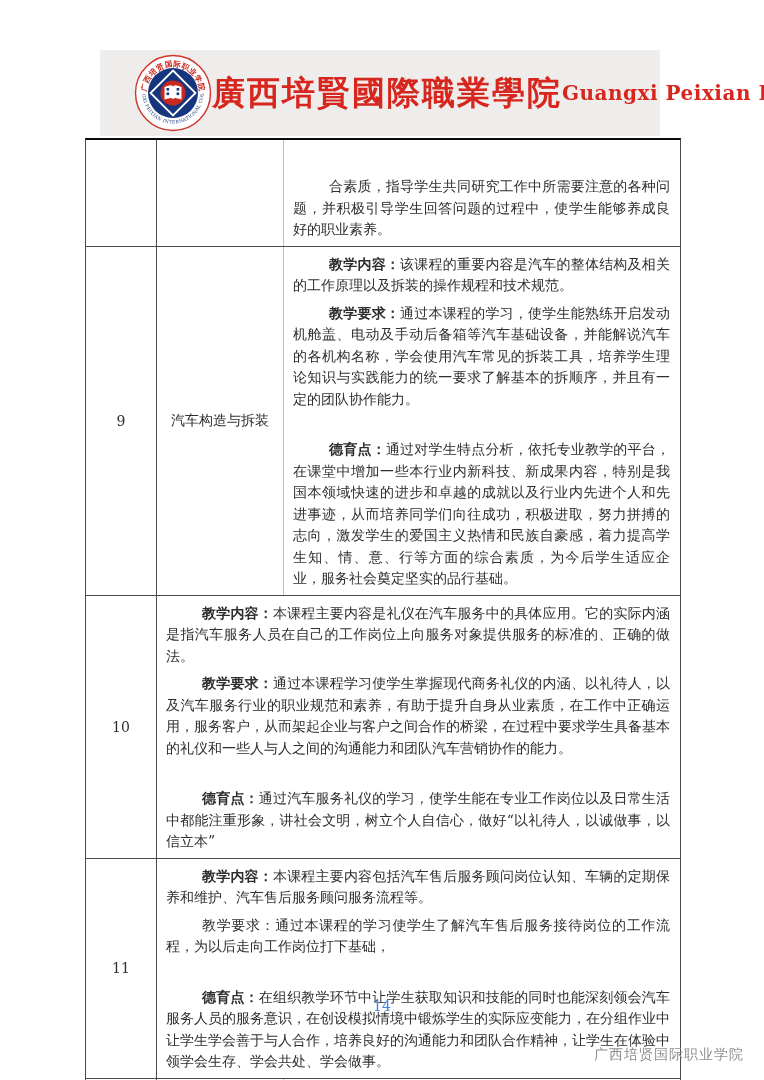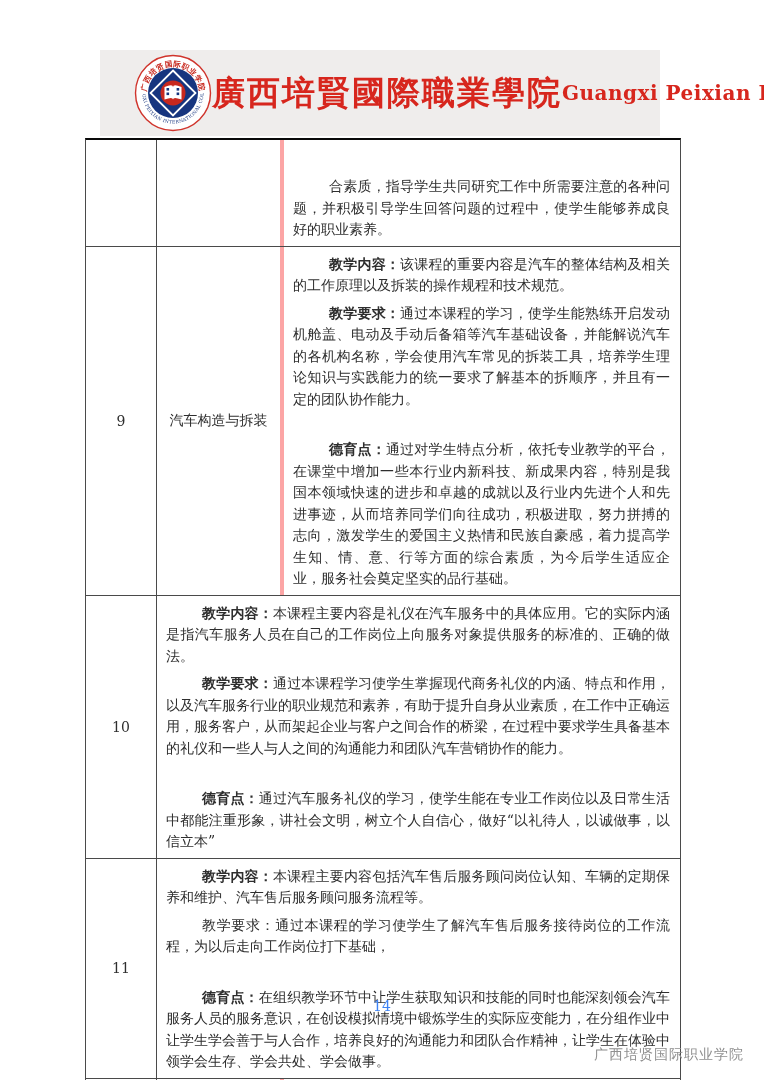--- a/index.html
+++ b/index.html
@@ -26,21 +26,21 @@
     border-left:1px solid #4a4a4a;border-right:1px solid #4a4a4a;border-bottom:1px solid #4a4a4a;
     border-top:2px solid #0a0a0a;
   }
   .trow{display:flex;border-bottom:1px solid #4a4a4a;box-sizing:border-box;}
   .trow:last-child{border-bottom:none;}
   .c-no{
     flex:0 0 71px;border-right:1px solid #4a4a4a;display:flex;align-items:center;justify-content:center;
     font-size:14px;box-sizing:border-box;
   }
   .c-name{
-    flex:0 0 127px;border-right:4px solid #fca5a5;display:flex;align-items:center;justify-content:center;
+    flex:0 0 127px;border-right:1px solid #fca5a5;display:flex;align-items:center;justify-content:center;
     font-size:14px;box-sizing:border-box;padding:2px;
   }
   .c-desc{
     flex:1;box-sizing:border-box;padding:7px 10px 5px 9px;font-size:14px;line-height:21.5px;
   }
   .c-desc p{margin:0 0 6px 0;text-align:justify;}
   .c-desc p:last-child{margin-bottom:0;margin-top:29px;}
   .plabel{font-weight:bold;padding-left:36px;}
   
   .r0{min-height:58px;}
@@ -110,21 +110,21 @@
         <p><span class="plabel" style="font-weight: bold;">教学内容：</span><span>该课程的重要内容是汽车的整体结构及相关的工作原理以及拆装的操作规程和技术规范。</span></p>
         <p><span class="plabel" style="font-weight: bold;">教学要求：</span><span>通过本课程的学习，使学生能熟练开启发动机舱盖、电动及手动后备箱等汽车基础设备，并能解说汽车的各机构名称，学会使用汽车常见的拆装工具，培养学生理论知识与实践能力的统一要求了解基本的拆顺序，并且有一定的团队协作能力。</span></p>
         <p><span class="plabel" style="font-weight: bold;">德育点：</span><span>通过对学生特点分析，依托专业教学的平台，在课堂中增加一些本行业内新科技、新成果内容，特别是我国本领域快速的进步和卓越的成就以及行业内先进个人和先进事迹，从而培养同学们向往成功，积极进取，努力拼搏的志向，激发学生的爱国主义热情和民族自豪感，着力提高学生知、情、意、行等方面的综合素质，为今后学生适应企业，服务社会奠定坚实的品行基础。</span></p>
       </div>
     </div>
 
     <div class="trow r2">
       <div class="c-no">10</div>
       <div class="c-desc">
         <p><span class="plabel" style="font-weight: bold;">教学内容：</span><span>本课程主要内容是礼仪在汽车服务中的具体应用。它的实际内涵是指汽车服务人员在自己的工作岗位上向服务对象提供服务的标准的、正确的做法。</span></p>
-        <p><span class="plabel" style="font-weight: bold;">教学要求：</span><span>通过本课程学习使学生掌握现代商务礼仪的内涵、特点和作用，以及汽车服务行业的职业规范和素养，有助于提升自身从业素质，在工作中正确运用，服务客户，从而架起企业与客户之间合作的桥梁，在过程中要求学生具备基本的礼仪和一些人与人之间的沟通能力和团队汽车营销协作的能力。</span></p>
+        <p><span class="plabel" style="font-weight: bold;">教学要求：</span><span>通过本课程学习使学生掌握现代商务礼仪的内涵、以礼待人，以及汽车服务行业的职业规范和素养，有助于提升自身从业素质，在工作中正确运用，服务客户，从而架起企业与客户之间合作的桥梁，在过程中要求学生具备基本的礼仪和一些人与人之间的沟通能力和团队汽车营销协作的能力。</span></p>
         <p><span class="plabel" style="font-weight: bold;">德育点：</span><span>通过汽车服务礼仪的学习，使学生能在专业工作岗位以及日常生活中都能注重形象，讲社会文明，树立个人自信心，做好“以礼待人，以诚做事，以信立本”</span></p>
       </div>
     </div>
 
     <div class="trow r3">
       <div class="c-no">11</div>
       <div class="c-desc">
         <p><span class="plabel" style="font-weight: bold;">教学内容：</span><span>本课程主要内容包括汽车售后服务顾问岗位认知、车辆的定期保养和维护、汽车售后服务顾问服务流程等。</span></p>
         <p><span class="plabel" style="font-weight: normal;">教学要求：</span><span>通过本课程的学习使学生了解汽车售后服务接待岗位的工作流程，为以后走向工作岗位打下基础，</span></p>
         <p><span class="plabel" style="font-weight: bold;">德育点：</span><span>在组织教学环节中让学生获取知识和技能的同时也能深刻领会汽车服务人员的服务意识，在创设模拟情境中锻炼学生的实际应变能力，在分组作业中让学生学会善于与人合作，培养良好的沟通能力和团队合作精神，让学生在体验中领学会生存、学会共处、学会做事。</span></p>

